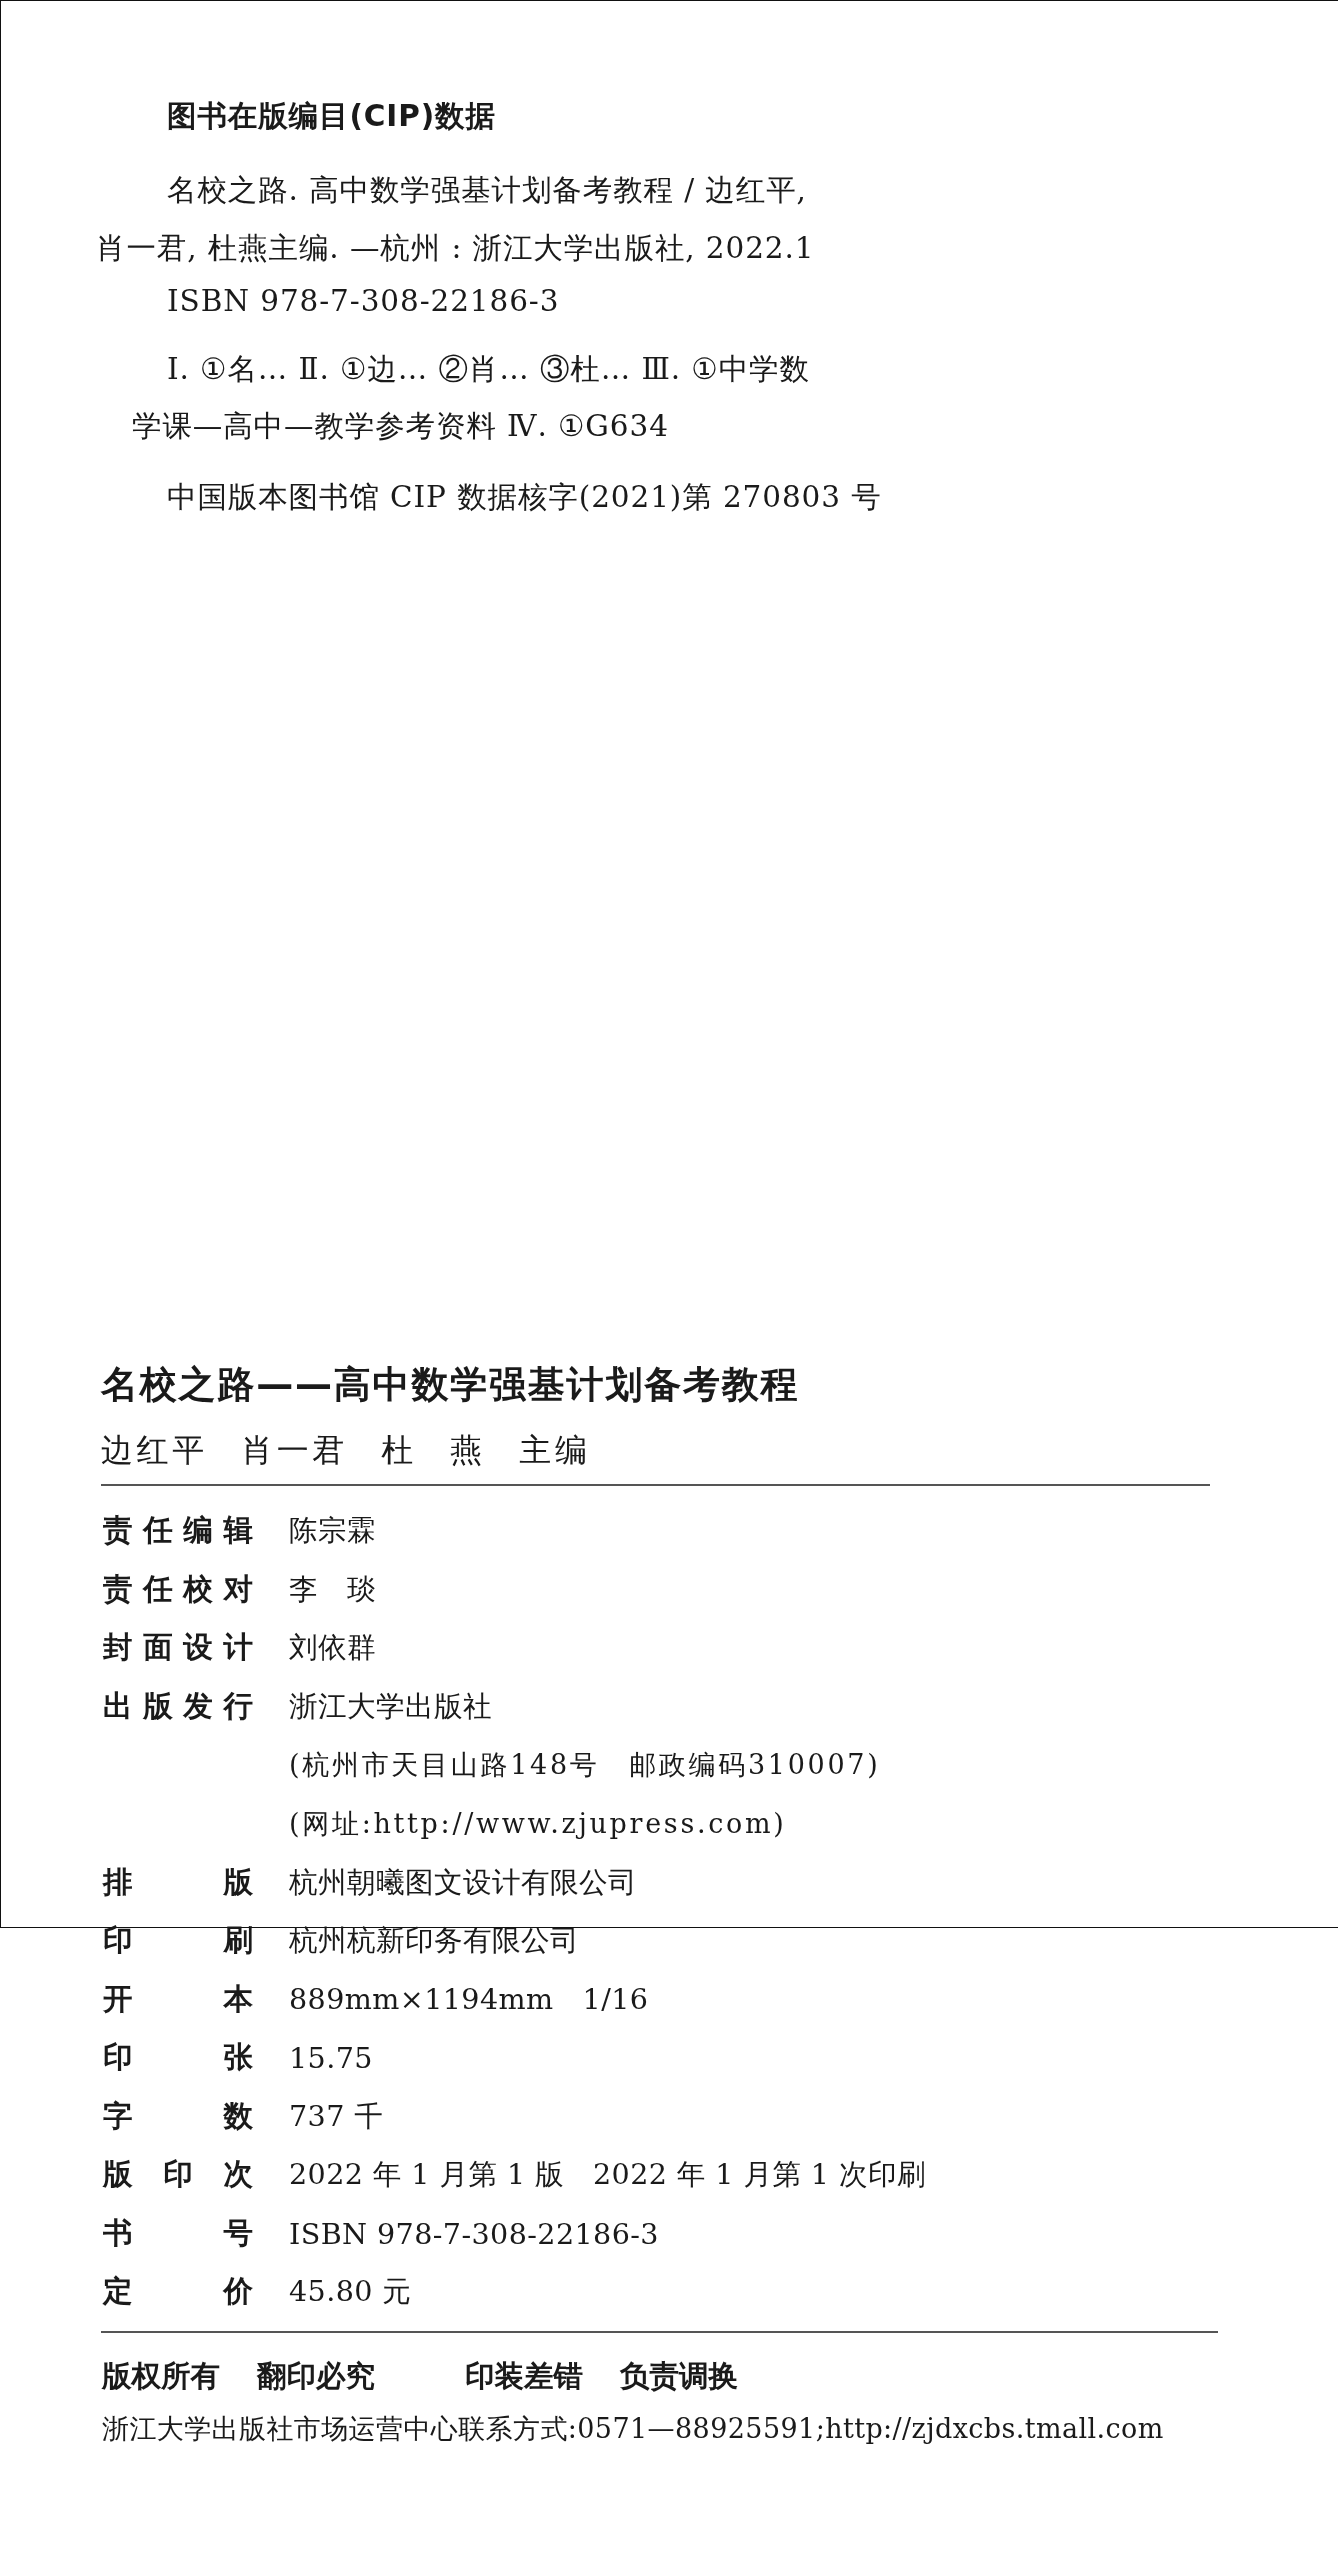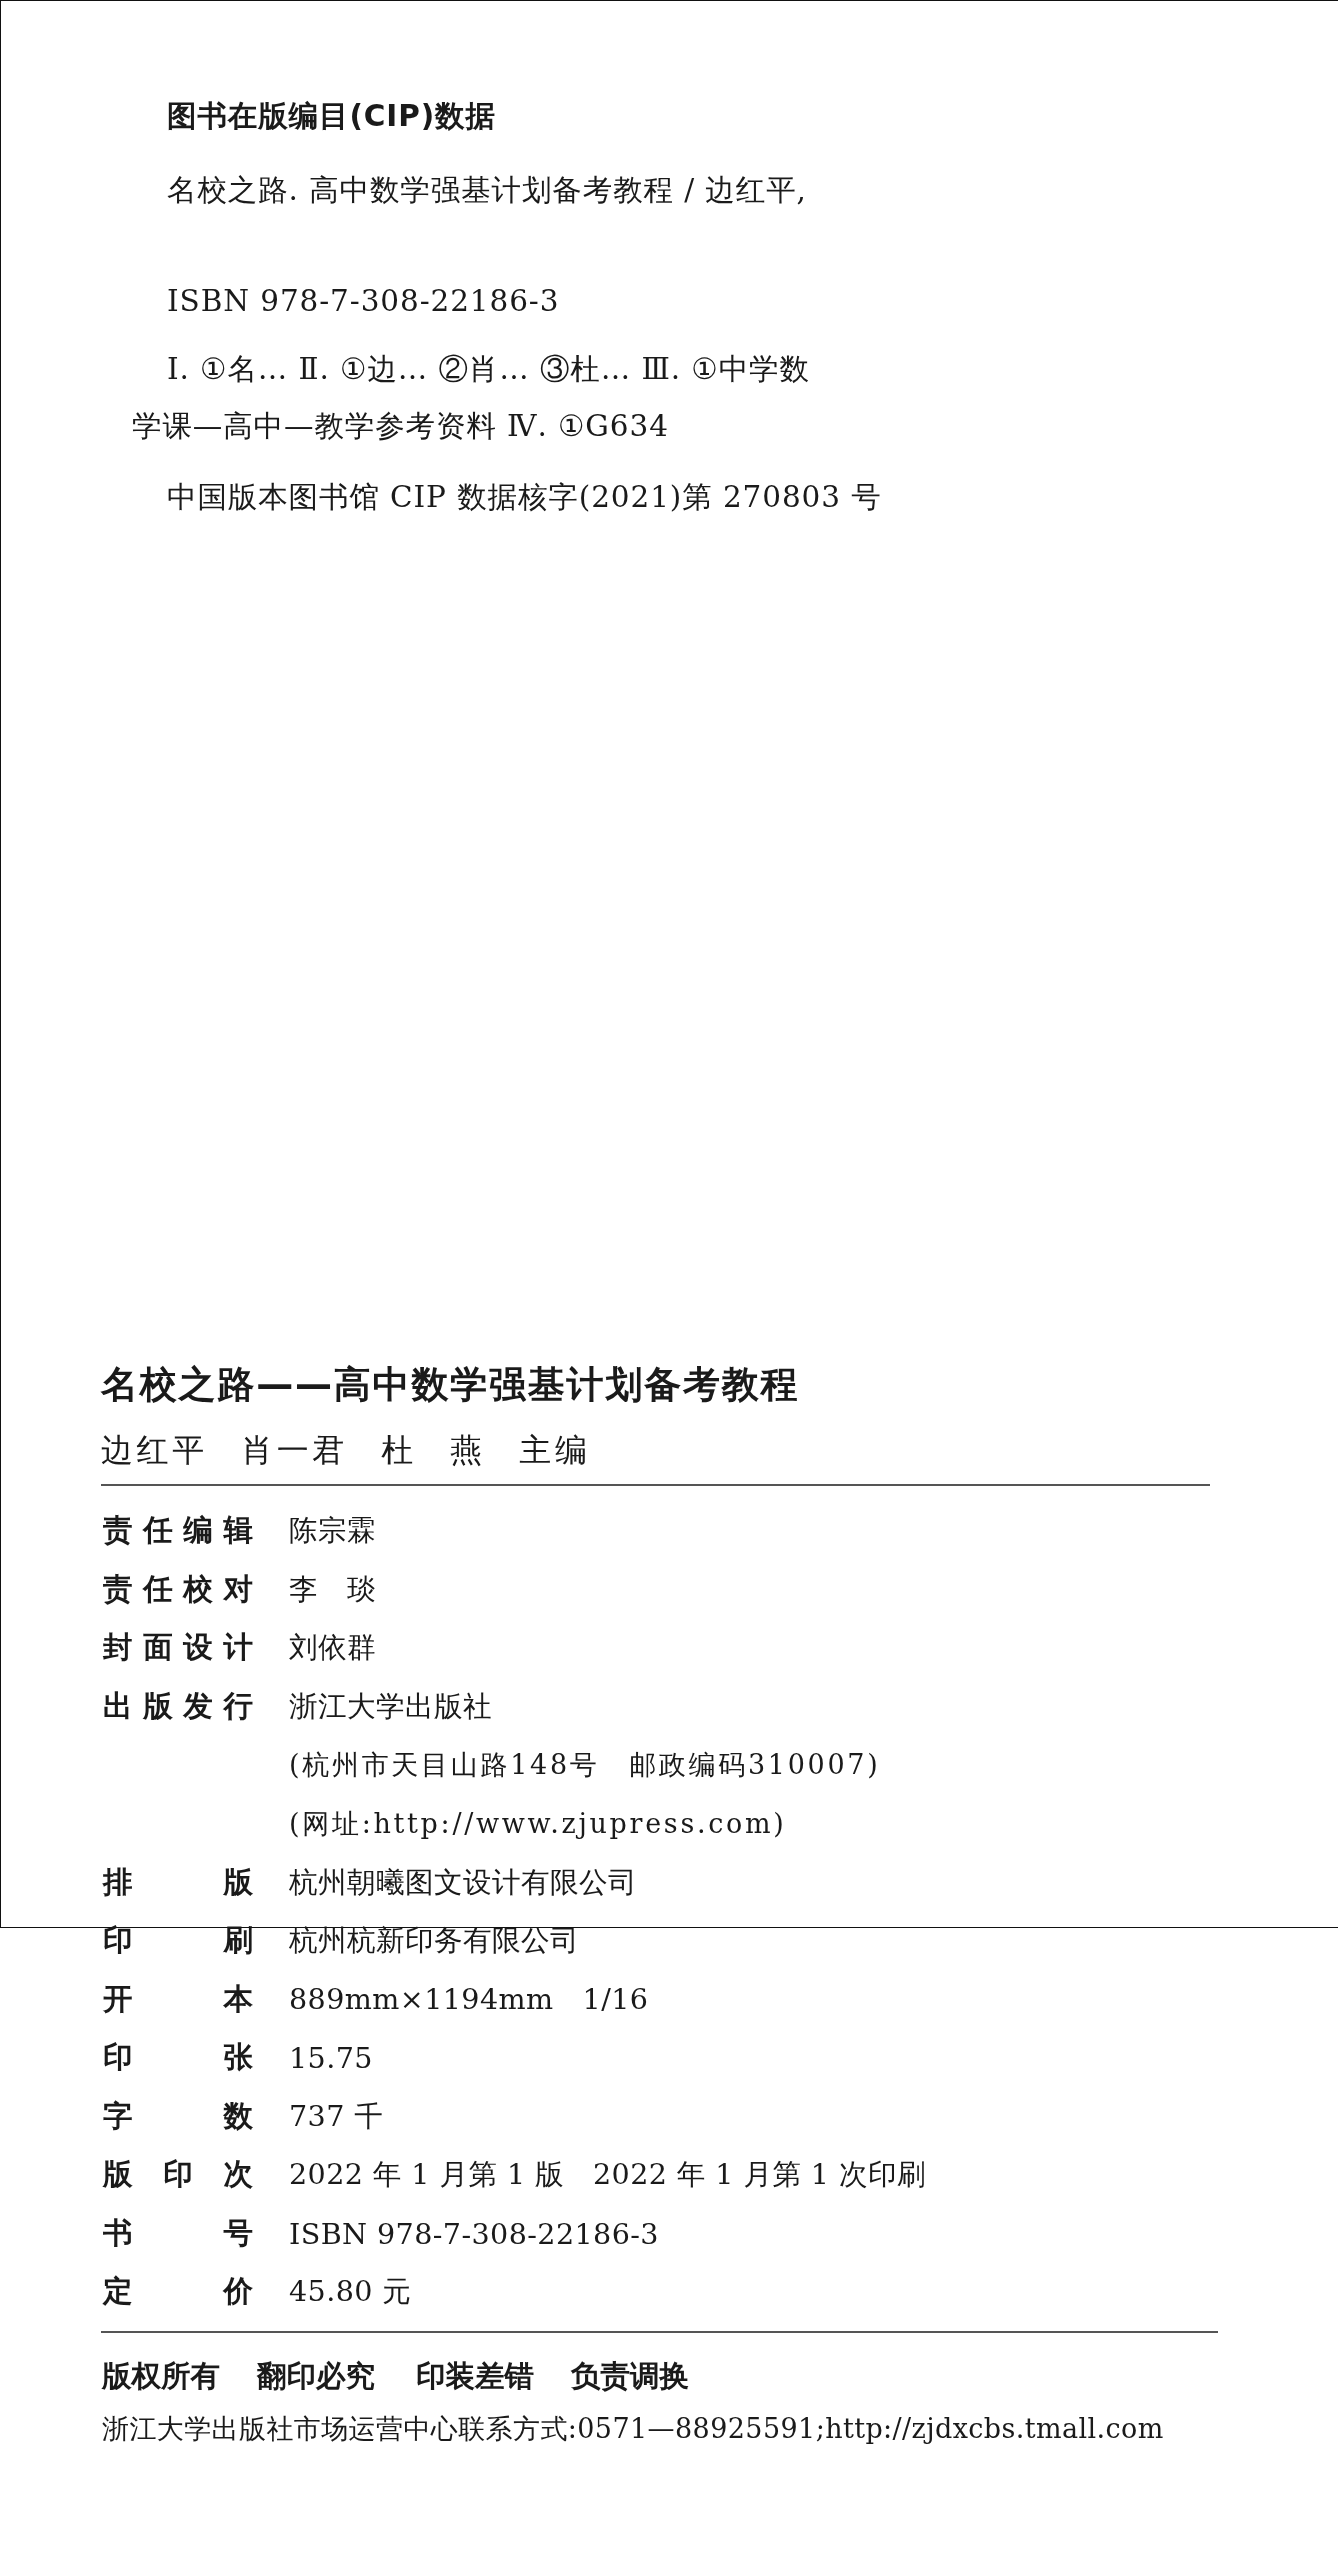--- a/index.html
+++ b/index.html
@@ -26,20 +26,21 @@
   .footer-contact { left: 101px; top: 2410px; font-size: 27px; letter-spacing: 0.4px; }
 </style>
 </head>
 <body>
 
 <div class="page">
 
   <div class="abs cip-title">图书在版编目(CIP)数据</div>
 
   <div class="abs cip-line" style="left:166px; top:171px;">名校之路. 高中数学强基计划备考教程 / 边红平,</div>
+  <div class="abs cip-line" style="left:95px; top:229px;">肖一君, 杜燕主编. —杭州 : 浙江大学出版社, 2022.1</div>
   <div class="abs cip-line" style="left:166px; top:282px;">ISBN 978-7-308-22186-3</div>
   <div class="abs cip-line" style="left:166px; top:350px;">Ⅰ. ①名… Ⅱ. ①边… ②肖… ③杜… Ⅲ. ①中学数</div>
   <div class="abs cip-line" style="left:95px; top:407px;margin-left:36px;">学课—高中—教学参考资料 Ⅳ. ①G634</div>
   <div class="abs cip-line" style="left:166px; top:478px;">中国版本图书馆 CIP 数据核字(2021)第 270803 号</div>
 
   <div class="abs book-title">名校之路——高中数学强基计划备考教程</div>
   <div class="abs book-authors">边红平 肖一君 杜 燕 主编</div>
 
   <div class="rule" style="left:100px; top:1483px; width:1109px;"></div>
 
@@ -143,18 +144,18 @@
           <span>定</span>
           <span>价</span>
         </div>
         <div class="value">45.80 元</div>
       </div>
     </div>
 
   <div class="rule" style="left:100px; top:2330px; width:1117px;"></div>
 
   <div class="abs footer-bold">
-    <span>版权所有</span><span style="margin-right:41px;text-align:right;">翻印必究</span><span>印装差错</span><span>负责调换</span>
+    <span>版权所有</span><span style="margin-right:90px;text-align:right;">翻印必究</span><span>印装差错</span><span>负责调换</span>
   </div>
 
   <div class="abs footer-contact">浙江大学出版社市场运营中心联系方式:0571—88925591;http://zjdxcbs.tmall.com</div>
 </div>
 
 
 </body></html>

